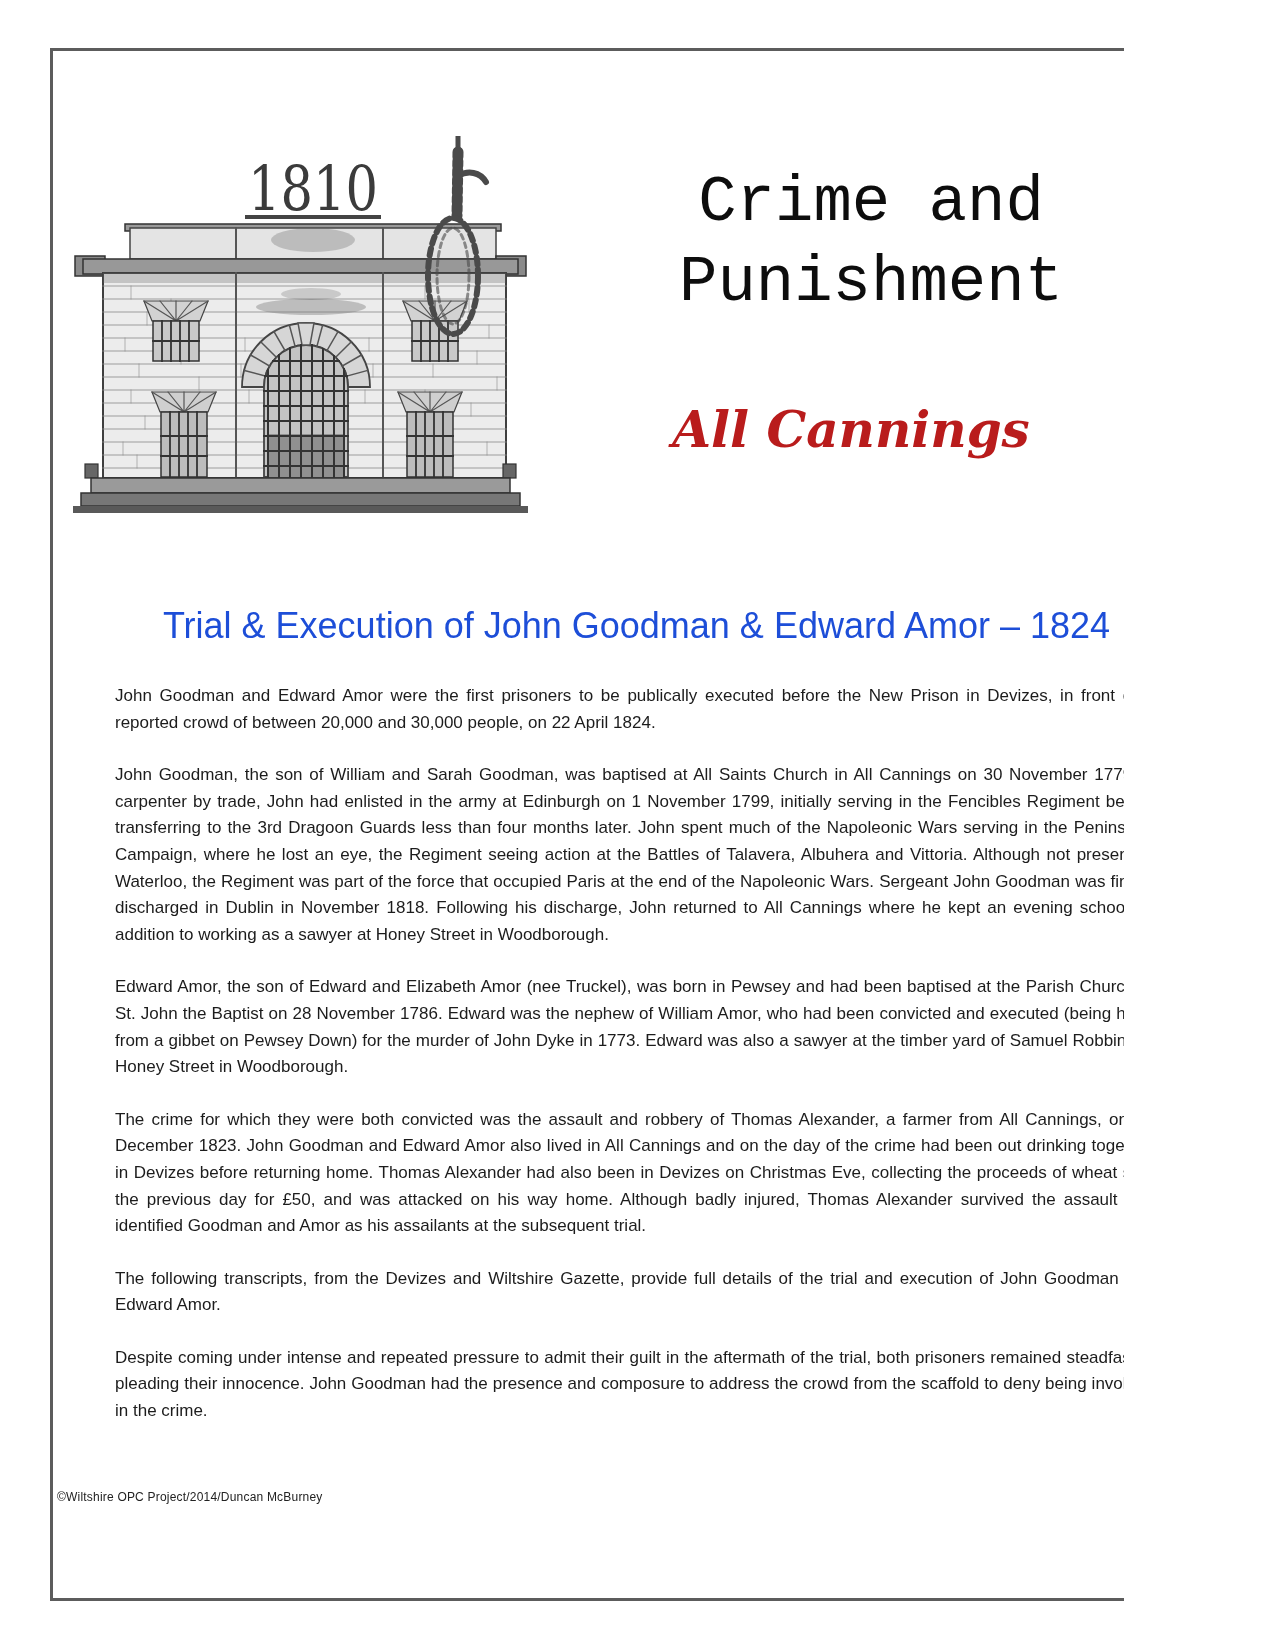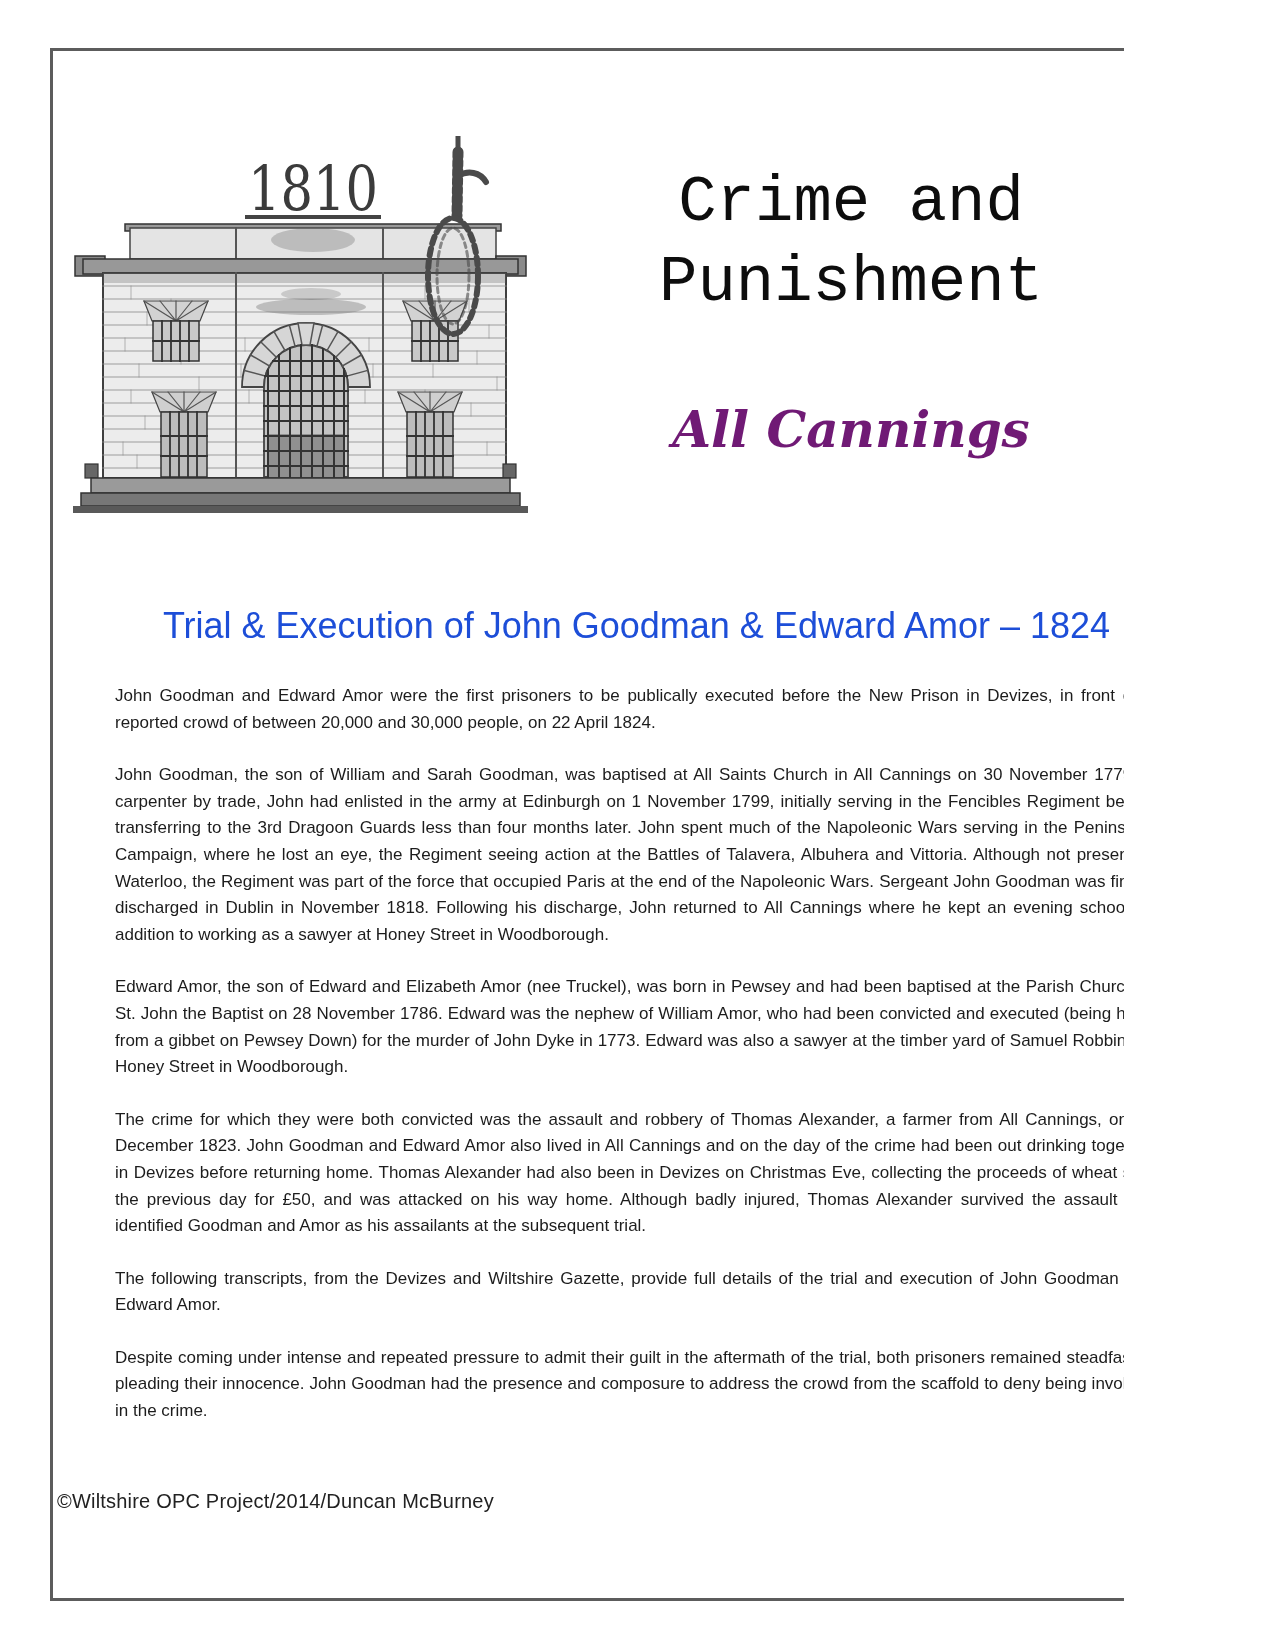--- a/index.html
+++ b/index.html
@@ -1,32 +1,32 @@
 <!DOCTYPE html>
 <html><head>
 <meta charset="utf-8">
 <style>
   html,body{margin:0;padding:0;background:#ffffff;}
   .page{position:relative;width:1124px;height:1650px;background:#ffffff;overflow:hidden;
         font-family:"Liberation Sans",sans-serif;color:#1b1b1b;}
   .frame{position:absolute;left:50px;top:48px;width:1173px;height:1553px;
          border:3px solid #5c5c5c;box-sizing:border-box;background:#ffffff;}
   .prison-art{position:absolute;left:73px;top:136px;width:458px;height:378px;}
-  .masthead-title{position:absolute;left:540px;top:163px;width:622px;text-align:center;
+  .masthead-title{position:absolute;left:560px;top:163px;width:622px;text-align:center;
         font-family:"Liberation Mono",monospace;font-size:64px;line-height:80px;
         font-weight:400;color:#0d0d0d;white-space:nowrap;}
   .masthead-subtitle{position:absolute;left:540px;top:399px;width:622px;text-align:center;
         font-family:"DejaVu Serif",serif;font-style:italic;font-weight:bold;
-        font-size:50px;line-height:62px;color:#701a75;}
+        font-size:50px;line-height:62px;color:#b91c1c;}
   .article-heading{position:absolute;left:110px;top:604px;width:1053px;text-align:center;
         font-size:36px;line-height:44px;font-weight:400;color:#1d4ed8;white-space:nowrap;}
   .article-body{position:absolute;left:115px;top:683px;width:1043px;}
   .article-body p{margin:0 4px 26px 0;font-size:17px;line-height:26.6px;
         text-align:justify;color:#1c1c1c;}
-  .footer-credit{position:absolute;left:57px;top:1490px;font-size:20px;
+  .footer-credit{position:absolute;left:57px;top:1490px;font-size:12px;
         color:#222222;letter-spacing:0.2px;}
   svg text{font-family:"DejaVu Serif",serif;}
 </style>
 </head>
 <body>
 
 <div class="page">
   <div class="frame"></div>
 
   <svg class="prison-art" viewBox="0 0 458 378" xmlns="http://www.w3.org/2000/svg">

